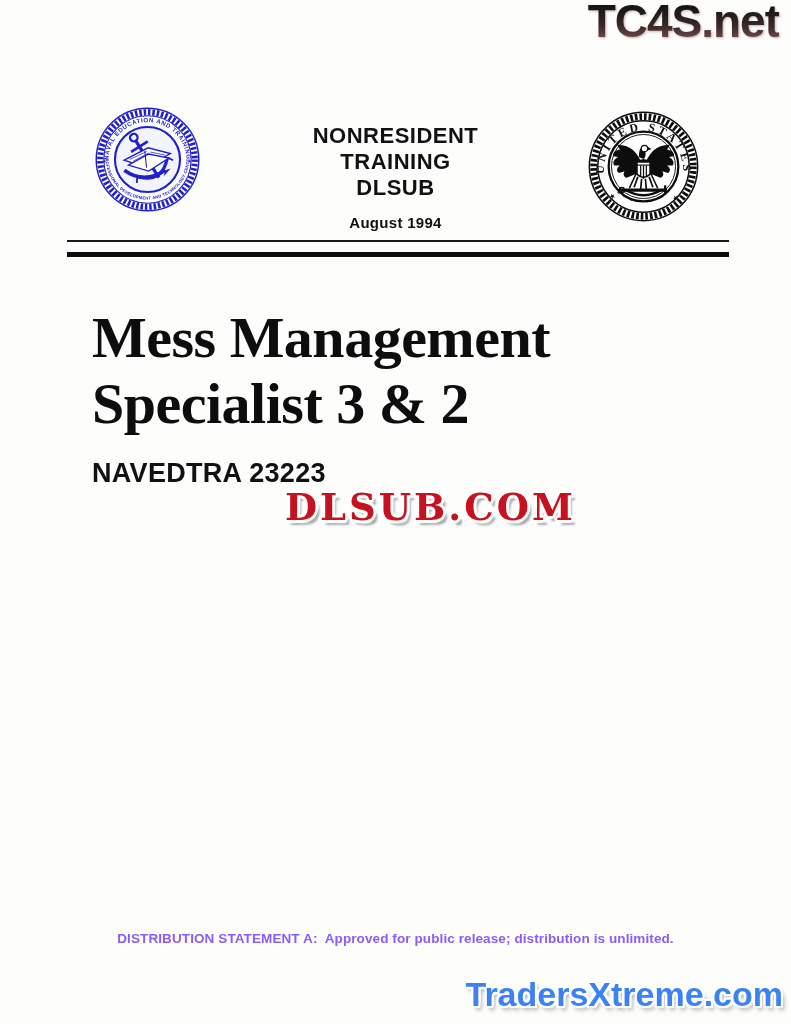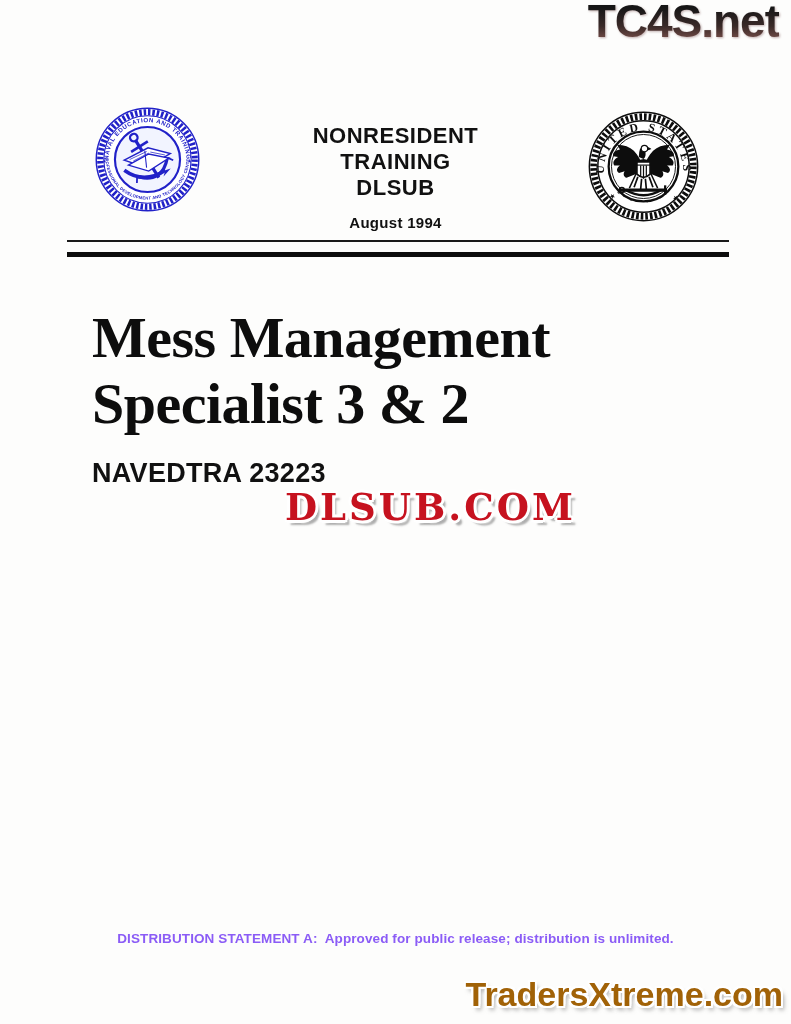--- a/index.html
+++ b/index.html
@@ -68,21 +68,21 @@
   }
 
   
   .distribution{
     position:absolute;left:0;top:931px;width:791px;text-align:center;
     font-weight:bold;font-size:13.5px;color:#8b5cf6;letter-spacing:.1px;
   }
   .wm-bottom{
     position:absolute;right:8px;top:975px;
     font-weight:bold;font-size:34px;letter-spacing:0;
-    color:#a16207;
+    color:#3b82f6;
     text-shadow:
       -2px -2px 0 #fff, 2px -2px 0 #fff, -2px 2px 0 #fff, 2px 2px 0 #fff,
       0 -2px 0 #fff, 0 2px 0 #fff, -2px 0 0 #fff, 2px 0 0 #fff,
       3px 4px 4px rgba(150,150,150,.8);
   }
 
   svg text{font-family:"Liberation Sans",sans-serif;}
   svg .serif-t{font-family:"Liberation Serif",serif;}
 </style>
 </head>

